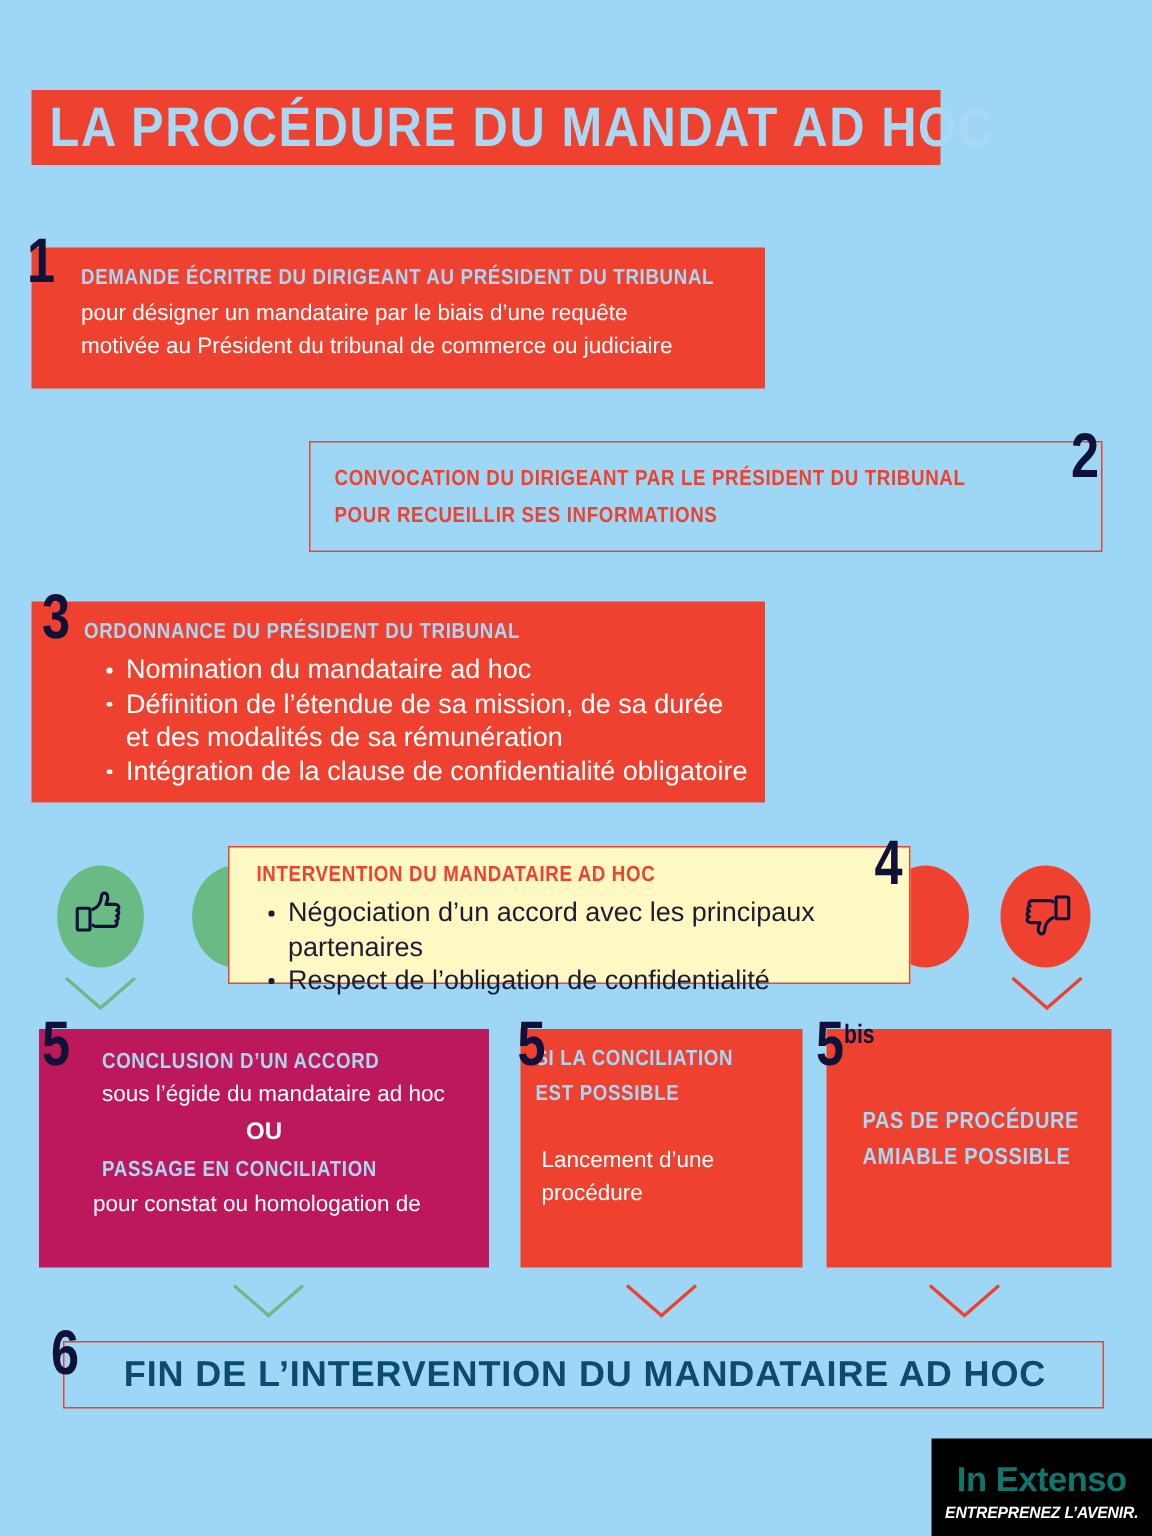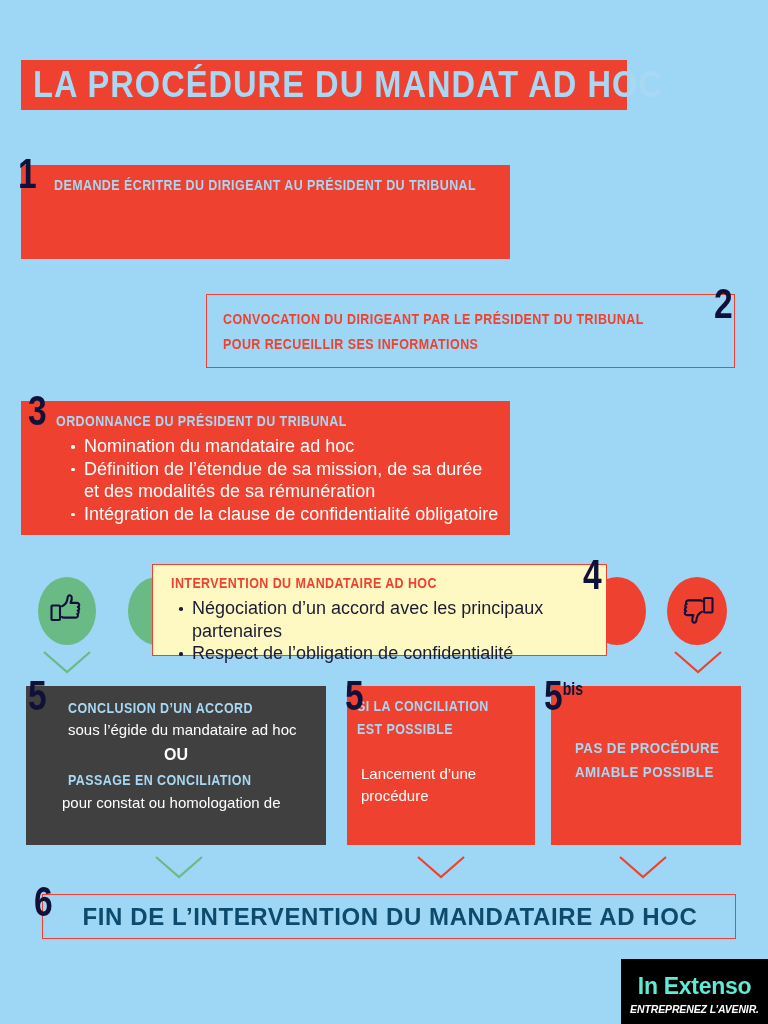--- a/index.html
+++ b/index.html
@@ -45,21 +45,21 @@
     letter-spacing:1.2px;
     transform:scaleX(.88);
     transform-origin:left top;
     font-family:"Liberation Sans Narrow","Liberation Sans",sans-serif;
     font-weight:bold;
     white-space:nowrap;
   }
 
   
   .box-solid-red{background:#ef4130;}
-  .box-solid-green{background:#404040;}
+  .box-solid-green{background:#be185d;}
   .box-outline-red{background:transparent;border:1.5px solid #ef4130;box-sizing:border-box;}
 
   .bhead{
     color:#a8d8f3;
     font-size:14.5px;
     line-height:19px;
     letter-spacing:.5px;
     white-space:nowrap;
   }
   .bhead.red{color:#ef4130;}
@@ -94,21 +94,21 @@
   .chev{width:52px;height:26px;}
   .chev svg{display:block;width:52px;height:26px;}
 
   
   #logo-box{
     left:621px;top:946px;width:147px;height:78px;
     background:#000000;
   }
   #logo-name{
     position:absolute;left:0;right:0;top:14px;
-    text-align:center;color:#5eead4;
+    text-align:center;color:#0f766e;
     font-size:23px;font-weight:bold;letter-spacing:-.3px;
     font-family:"Liberation Sans",sans-serif;
   }
   #logo-tag{
     position:absolute;left:0;right:0;top:44px;
     text-align:center;color:#ffffff;
     font-size:11px;font-style:italic;font-weight:bold;
     letter-spacing:-.1px;
     transform:scaleX(.95);
     font-family:"Liberation Sans",sans-serif;
@@ -119,20 +119,24 @@
 <body>
 
 <div class="stage">
 
   <div class="abs" id="title-bar">
     <div id="title-text">LA PROCÉDURE DU MANDAT AD HOC</div>
   </div>
 
   <div class="abs box-solid-red" style="left:21px;top:152px;width:489px;height:94px;">
     <div class="abs cond bhead" style="left:33px;top:11px;">DEMANDE ÉCRITRE DU DIRIGEANT AU PRÉSIDENT DU TRIBUNAL</div>
+    <div class="abs bbody" style="left:33px;top:33px;">
+      <div>pour désigner un mandataire par le biais d’une requête</div>
+      <div>motivée au Président du tribunal de commerce ou judiciaire</div>
+    </div>
   </div>
   <div class="abs num" style="left:18px;top:140px;font-size:42px;">1</div>
 
   <div class="abs box-outline-red" style="left:206px;top:281px;width:529px;height:74px;">
     <div class="abs cond bhead red" style="left:16px;top:15px;">CONVOCATION DU DIRIGEANT PAR LE PRÉSIDENT DU TRIBUNAL</div>
     <div class="abs cond bhead red" style="left:16px;top:40px;">POUR RECUEILLIR SES INFORMATIONS</div>
   </div>
   <div class="abs num" style="left:714px;top:270px;font-size:42px;">2</div>
 
   <div class="abs box-solid-red" style="left:21px;top:388px;width:489px;height:134px;">

